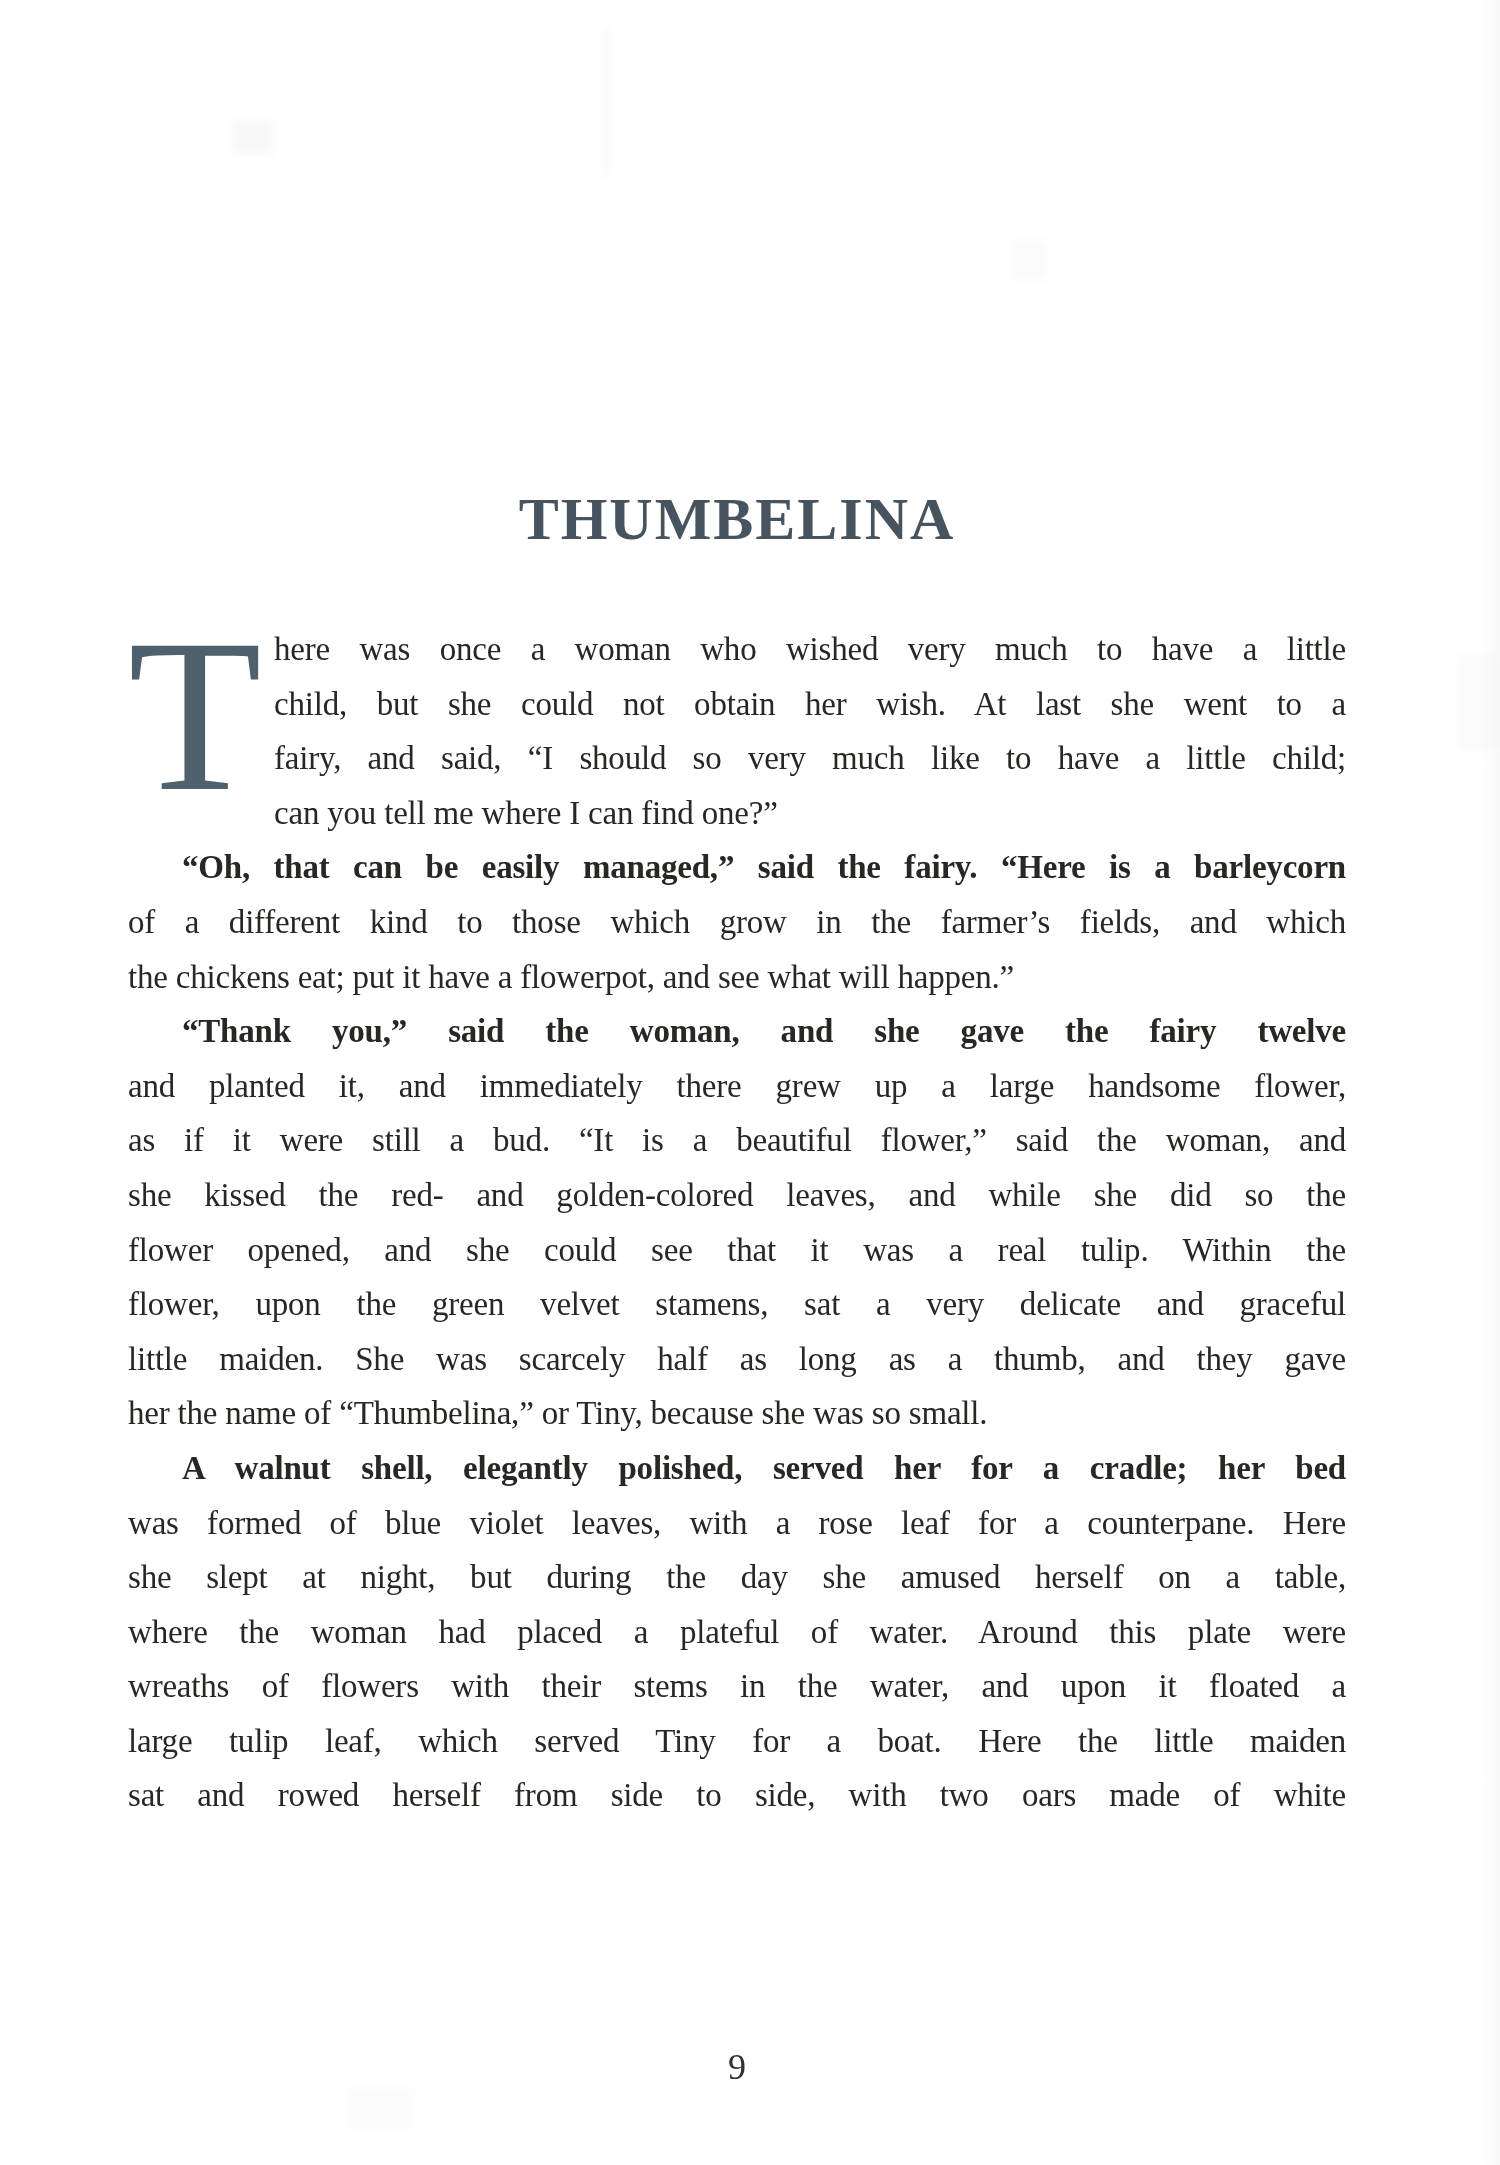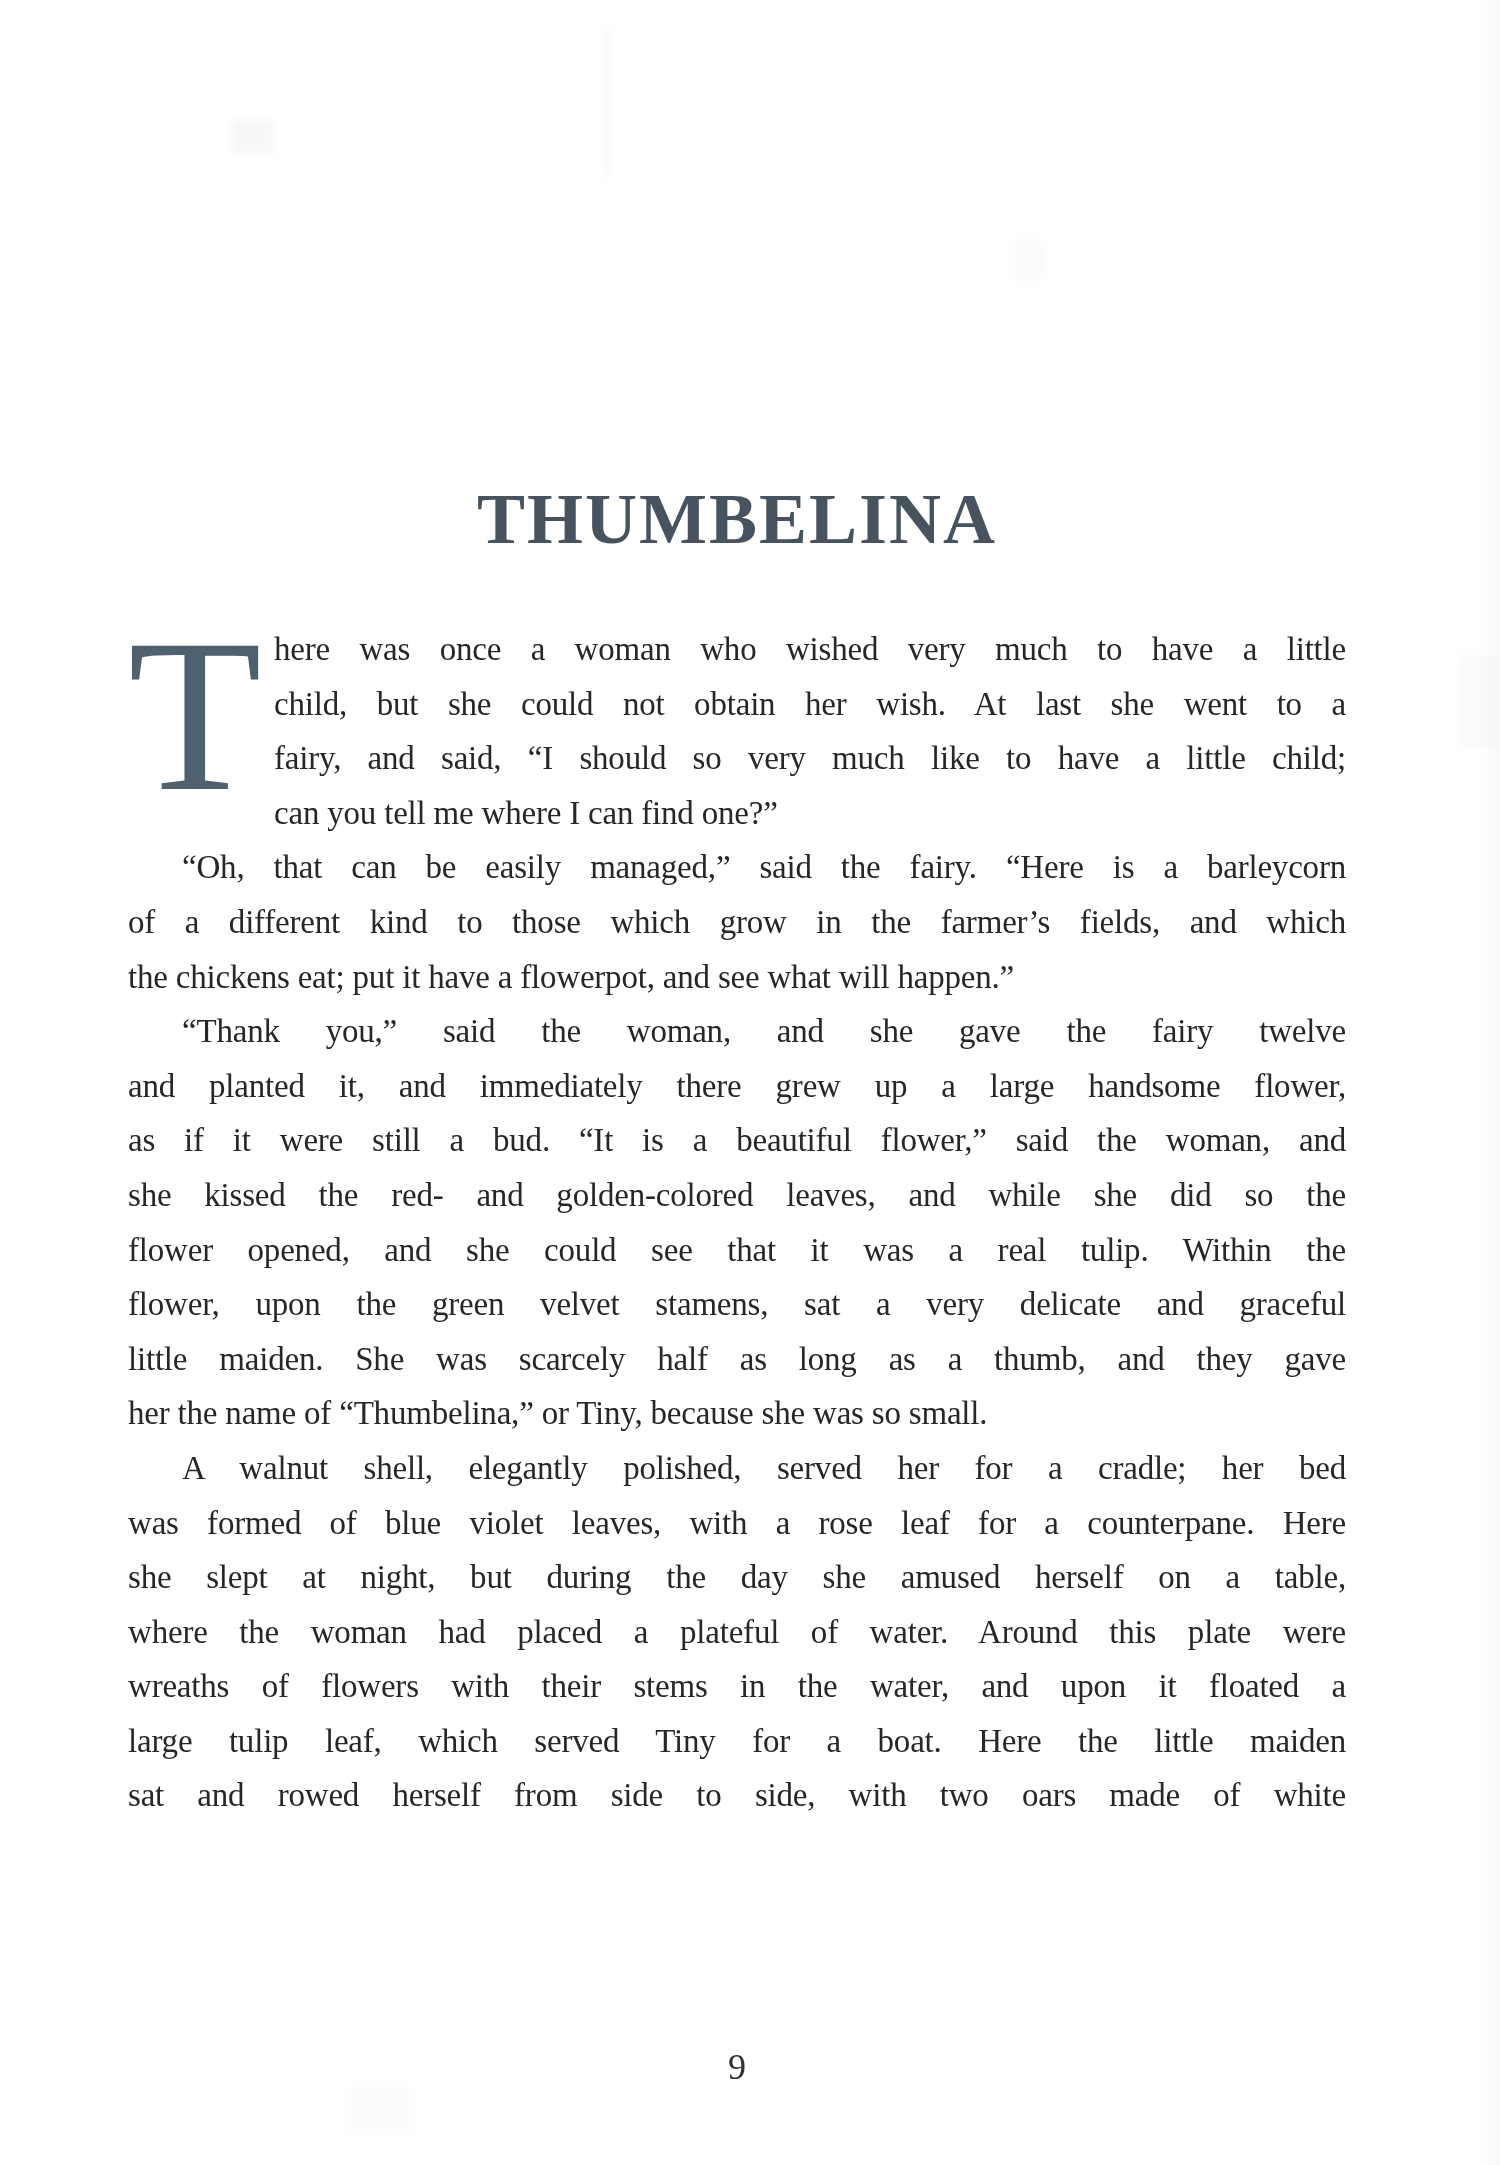--- a/index.html
+++ b/index.html
@@ -36,21 +36,21 @@
     background: linear-gradient(to right, rgba(0,0,0,0), rgba(0,0,0,0.025));
     pointer-events: none;
   }
 
   .title {
     position: absolute;
     left: 128px;
     top: 484px;
     width: 1218px;
     text-align: center;
-    font-size: 72px;
+    font-size: 60px;
     line-height: 70px;
     font-weight: bold;
     letter-spacing: 2px;
     color: var(--title-color, #47545f);
   }
 
   .body-text {
     position: absolute;
     left: 128px;
     top: 622px;
@@ -58,21 +58,21 @@
     font-size: 33px;
     line-height: 54.6px;
     letter-spacing: -0.2px;
   }
   .para { margin: 0; }
   .line {
     text-align: justify;
     text-align-last: justify;
   }
   .line.end { text-align-last: left; }
-  .line.indent { text-indent: 54px; }
+  .line.indent { text-indent: 54px; font-weight: bold; }
 
   .dropcap {
     float: left;
     width: 146px;
     height: 164px;
     position: relative;
   }
   .dropcap span {
     position: absolute;
     left: 0;

